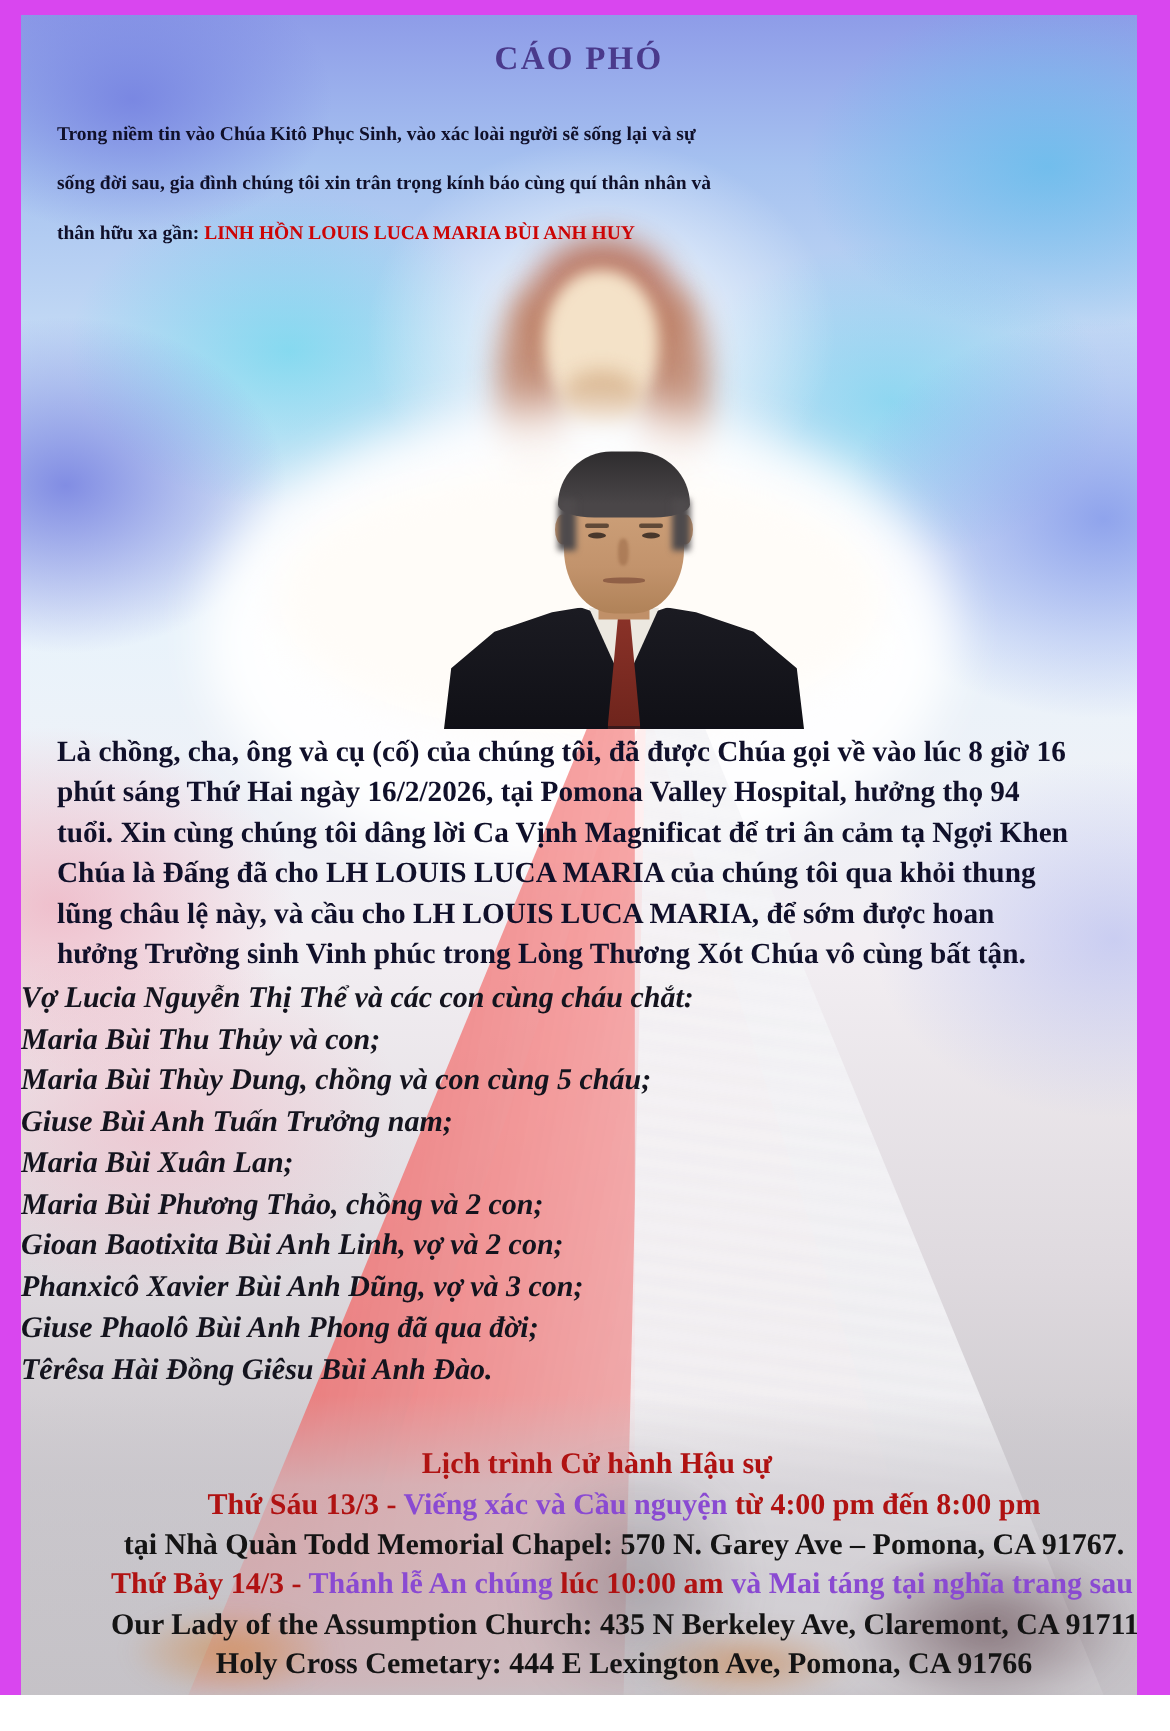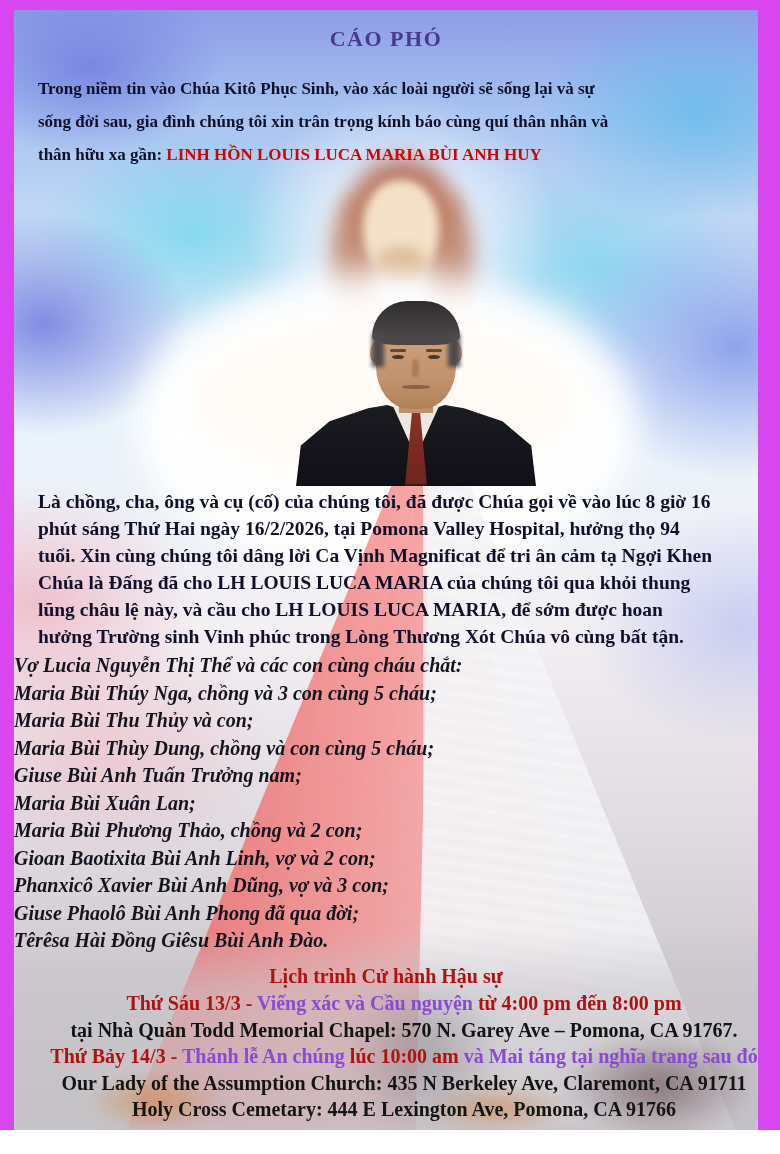--- a/index.html
+++ b/index.html
@@ -65,28 +65,28 @@
   .p-brow{top:56px;width:16px;height:3px;background:rgba(60,45,35,.75);border-radius:2px;}
   .p-brow.left{left:94px;} .p-brow.right{left:130px;}
   .p-eye{top:62px;width:12px;height:4px;background:rgba(40,30,25,.8);border-radius:50%;}
   .p-eye.left{left:96px;} .p-eye.right{left:132px;}
   .p-nose{left:116px;top:66px;width:7px;height:18px;background:rgba(150,100,65,.5);border-radius:40%;filter:blur(1px);}
   .p-mouth{left:106px;top:92px;width:28px;height:4px;background:rgba(130,80,60,.75);border-radius:40%;}
   
   .content{position:absolute;inset:0;z-index:10;}
   .t{position:absolute;white-space:nowrap;font-weight:bold;}
   .title{left:0;right:0;top:16px;text-align:center;font-size:22px;letter-spacing:1.5px;color:#4a3a8c;}
-  .para{left:24px;top:62px;color:#10102a;font-size:17px;}
+  .para{left:24px;top:62px;color:#10102a;font-size:13px;}
   .para .ln{line-height:33px;}
   .para2{left:24px;top:478px;color:#10102a;font-size:19.5px;}
   .para2 .ln{line-height:27px;}
   .red{color:#cc0505;margin-top:30px;}
   .family{left:0;right:0;top:642px;text-align:left;font-style:italic;color:#14141e;font-size:20px;}
   .family .ln{line-height:27.5px;}
-  .schedule{left:0;right:0;top:952px;text-align:center;font-size:20px;}
+  .schedule{left:0;right:0;top:952px;text-align:center;font-size:20px;padding-left:24px;}
   .schedule .hd{line-height:28px;color:#b01212;}
   .schedule .ln{line-height:26.5px;margin-left:36px;}
   .sred{color:#b01212;}
   .spurple{color:#8a4ad2;}
   .sblack{color:#141414;}
 </style>
 </head>
 <body>
 
 <div class="page">
@@ -144,21 +144,20 @@
         <div class="ln">Là chồng, cha, ông và cụ (cố) của chúng tôi, đã được Chúa gọi về vào lúc 8 giờ 16</div>
         <div class="ln">phút sáng Thứ Hai ngày 16/2/2026, tại Pomona Valley Hospital, hưởng thọ 94</div>
         <div class="ln">tuổi. Xin cùng chúng tôi dâng lời Ca Vịnh Magnificat để tri ân cảm tạ Ngợi Khen</div>
         <div class="ln">Chúa là Đấng đã cho LH LOUIS LUCA MARIA của chúng tôi qua khỏi thung</div>
         <div class="ln">lũng châu lệ này, và cầu cho LH LOUIS LUCA MARIA, để sớm được hoan</div>
         <div class="ln">hưởng Trường sinh Vinh phúc trong Lòng Thương Xót Chúa vô cùng bất tận.</div>
       </div>
 
       <div class="t family">
         <div class="ln">Vợ Lucia Nguyễn Thị Thể và các con cùng cháu chắt:</div>
-        <div class="ln">Maria Bùi Thúy Nga, chồng và 3 con cùng 5 cháu;</div>
         <div class="ln">Maria Bùi Thu Thủy và con;</div>
         <div class="ln">Maria Bùi Thùy Dung, chồng và con cùng 5 cháu;</div>
         <div class="ln">Giuse Bùi Anh Tuấn Trưởng nam;</div>
         <div class="ln">Maria Bùi Xuân Lan;</div>
         <div class="ln">Maria Bùi Phương Thảo, chồng và 2 con;</div>
         <div class="ln">Gioan Baotixita Bùi Anh Linh, vợ và 2 con;</div>
         <div class="ln">Phanxicô Xavier Bùi Anh Dũng, vợ và 3 con;</div>
         <div class="ln">Giuse Phaolô Bùi Anh Phong đã qua đời;</div>
         <div class="ln">Têrêsa Hài Đồng Giêsu Bùi Anh Đào.</div>
       </div>

